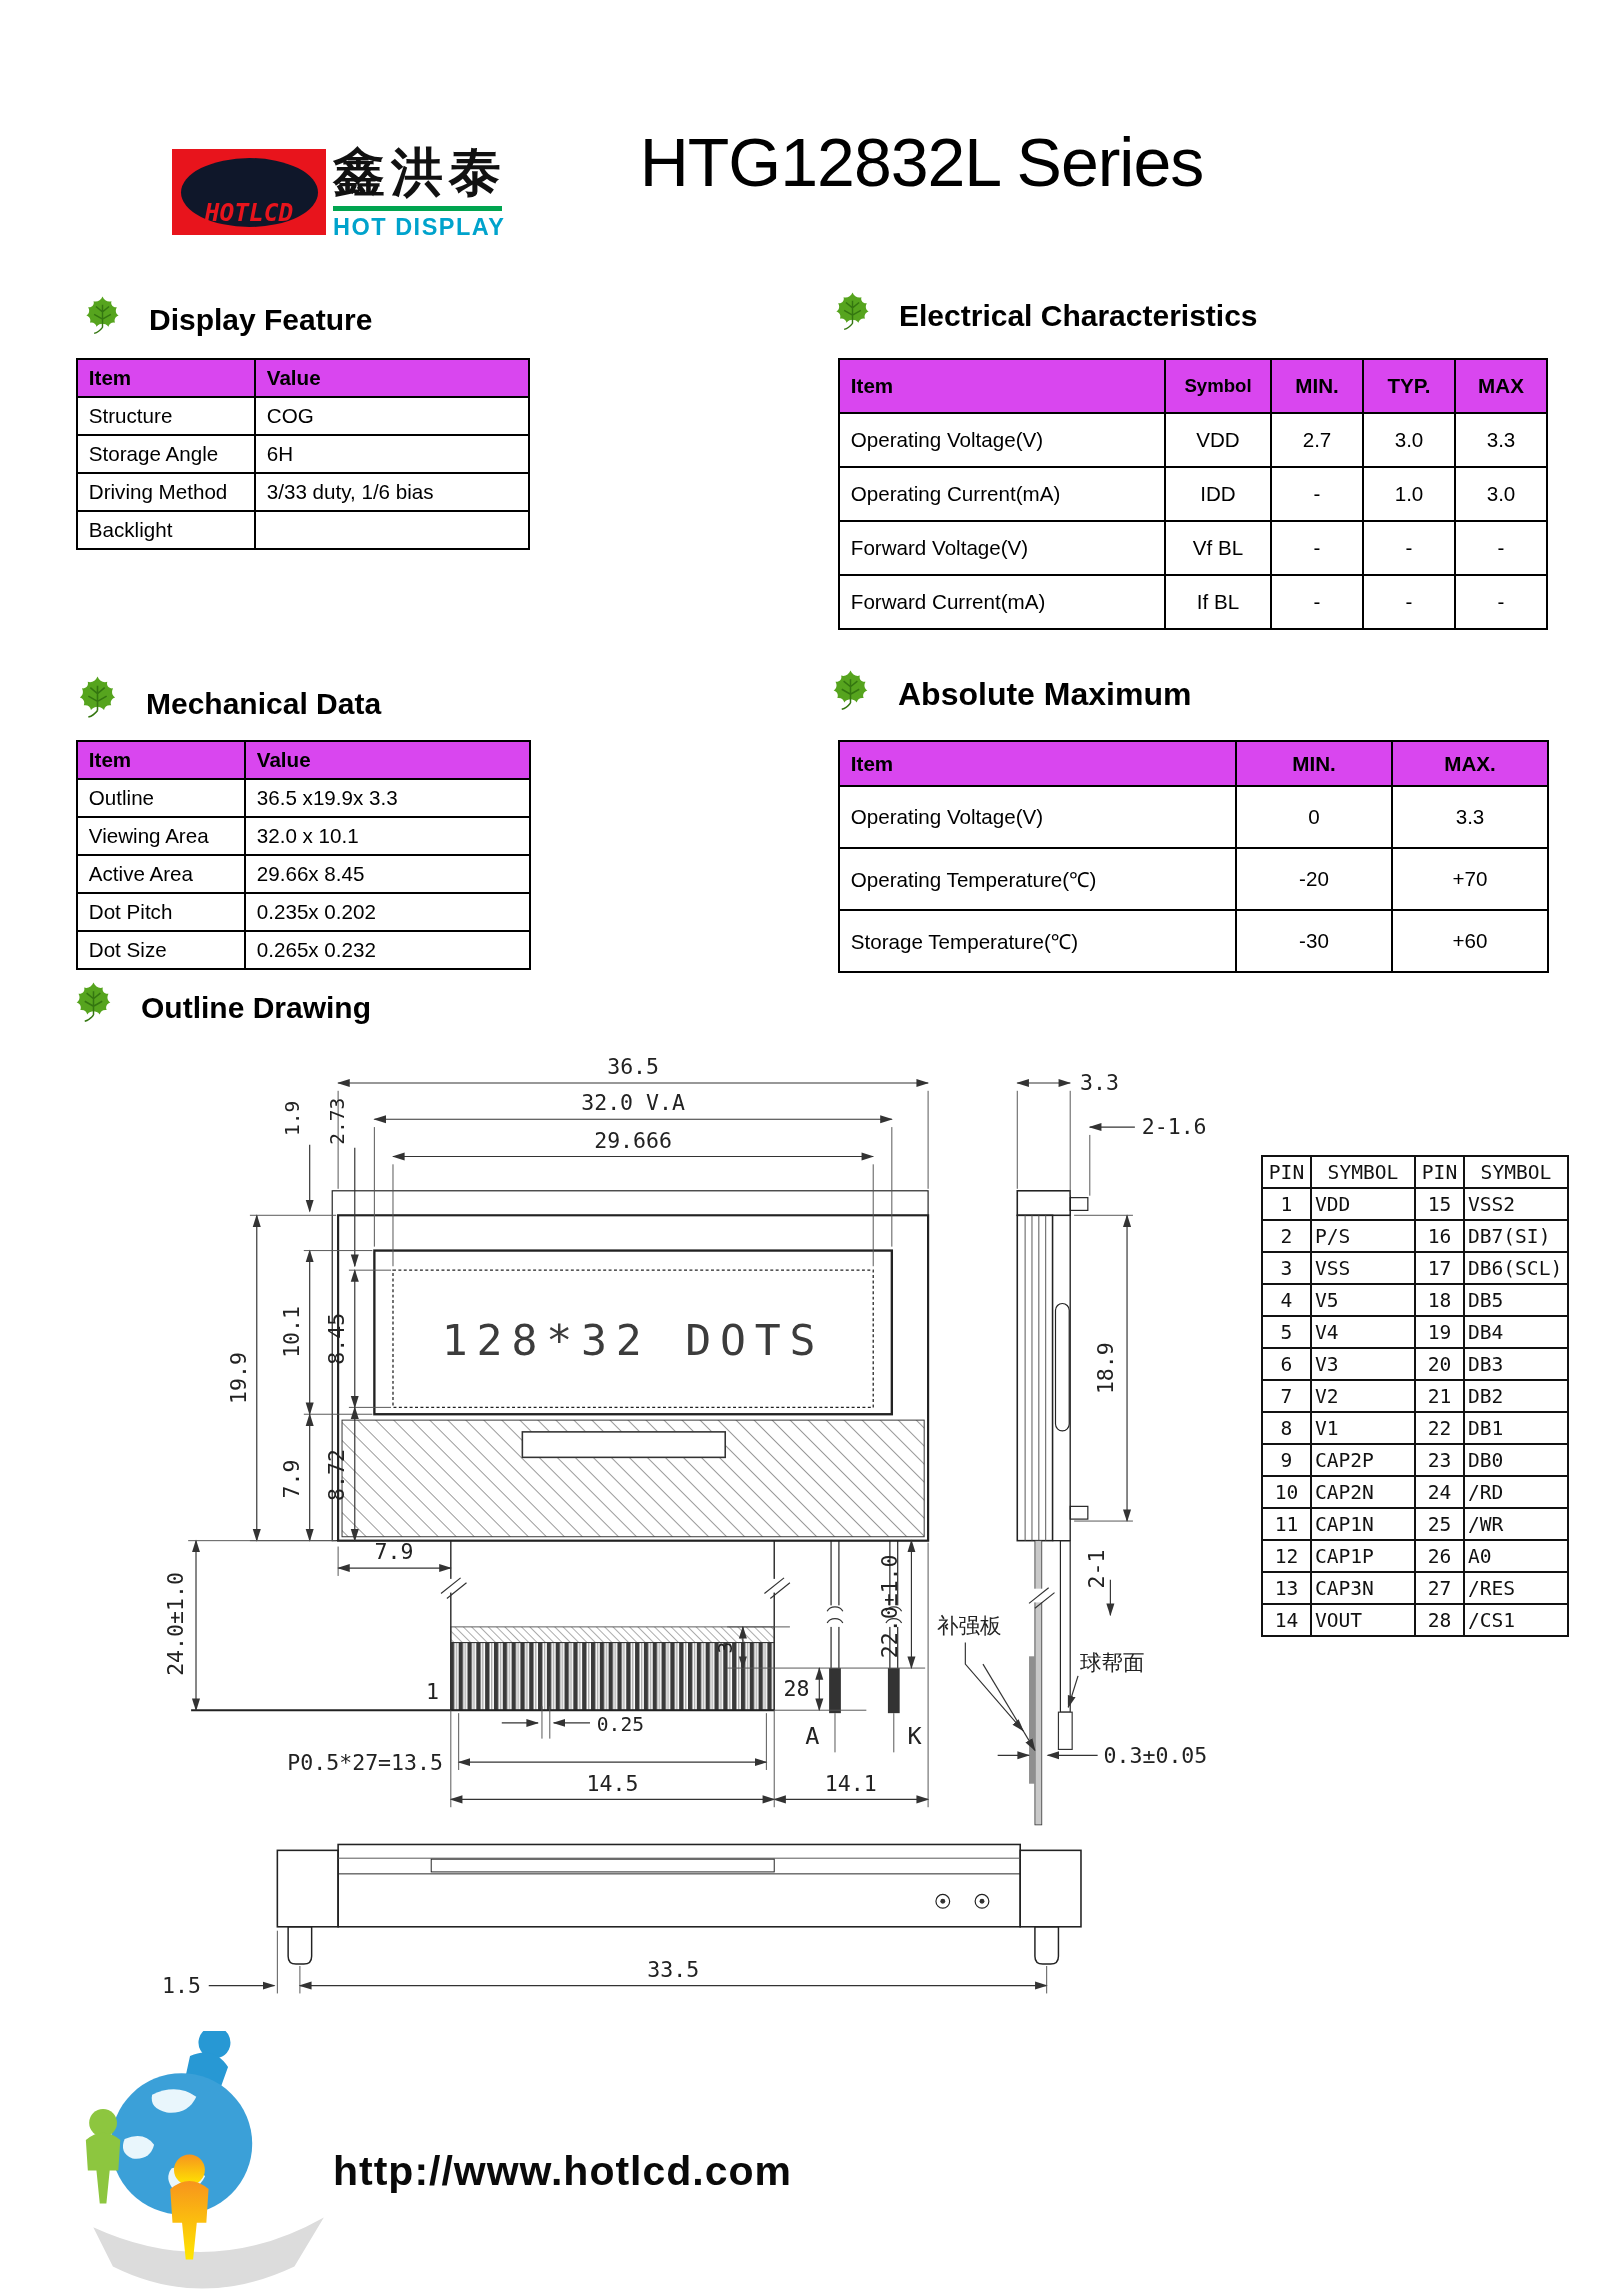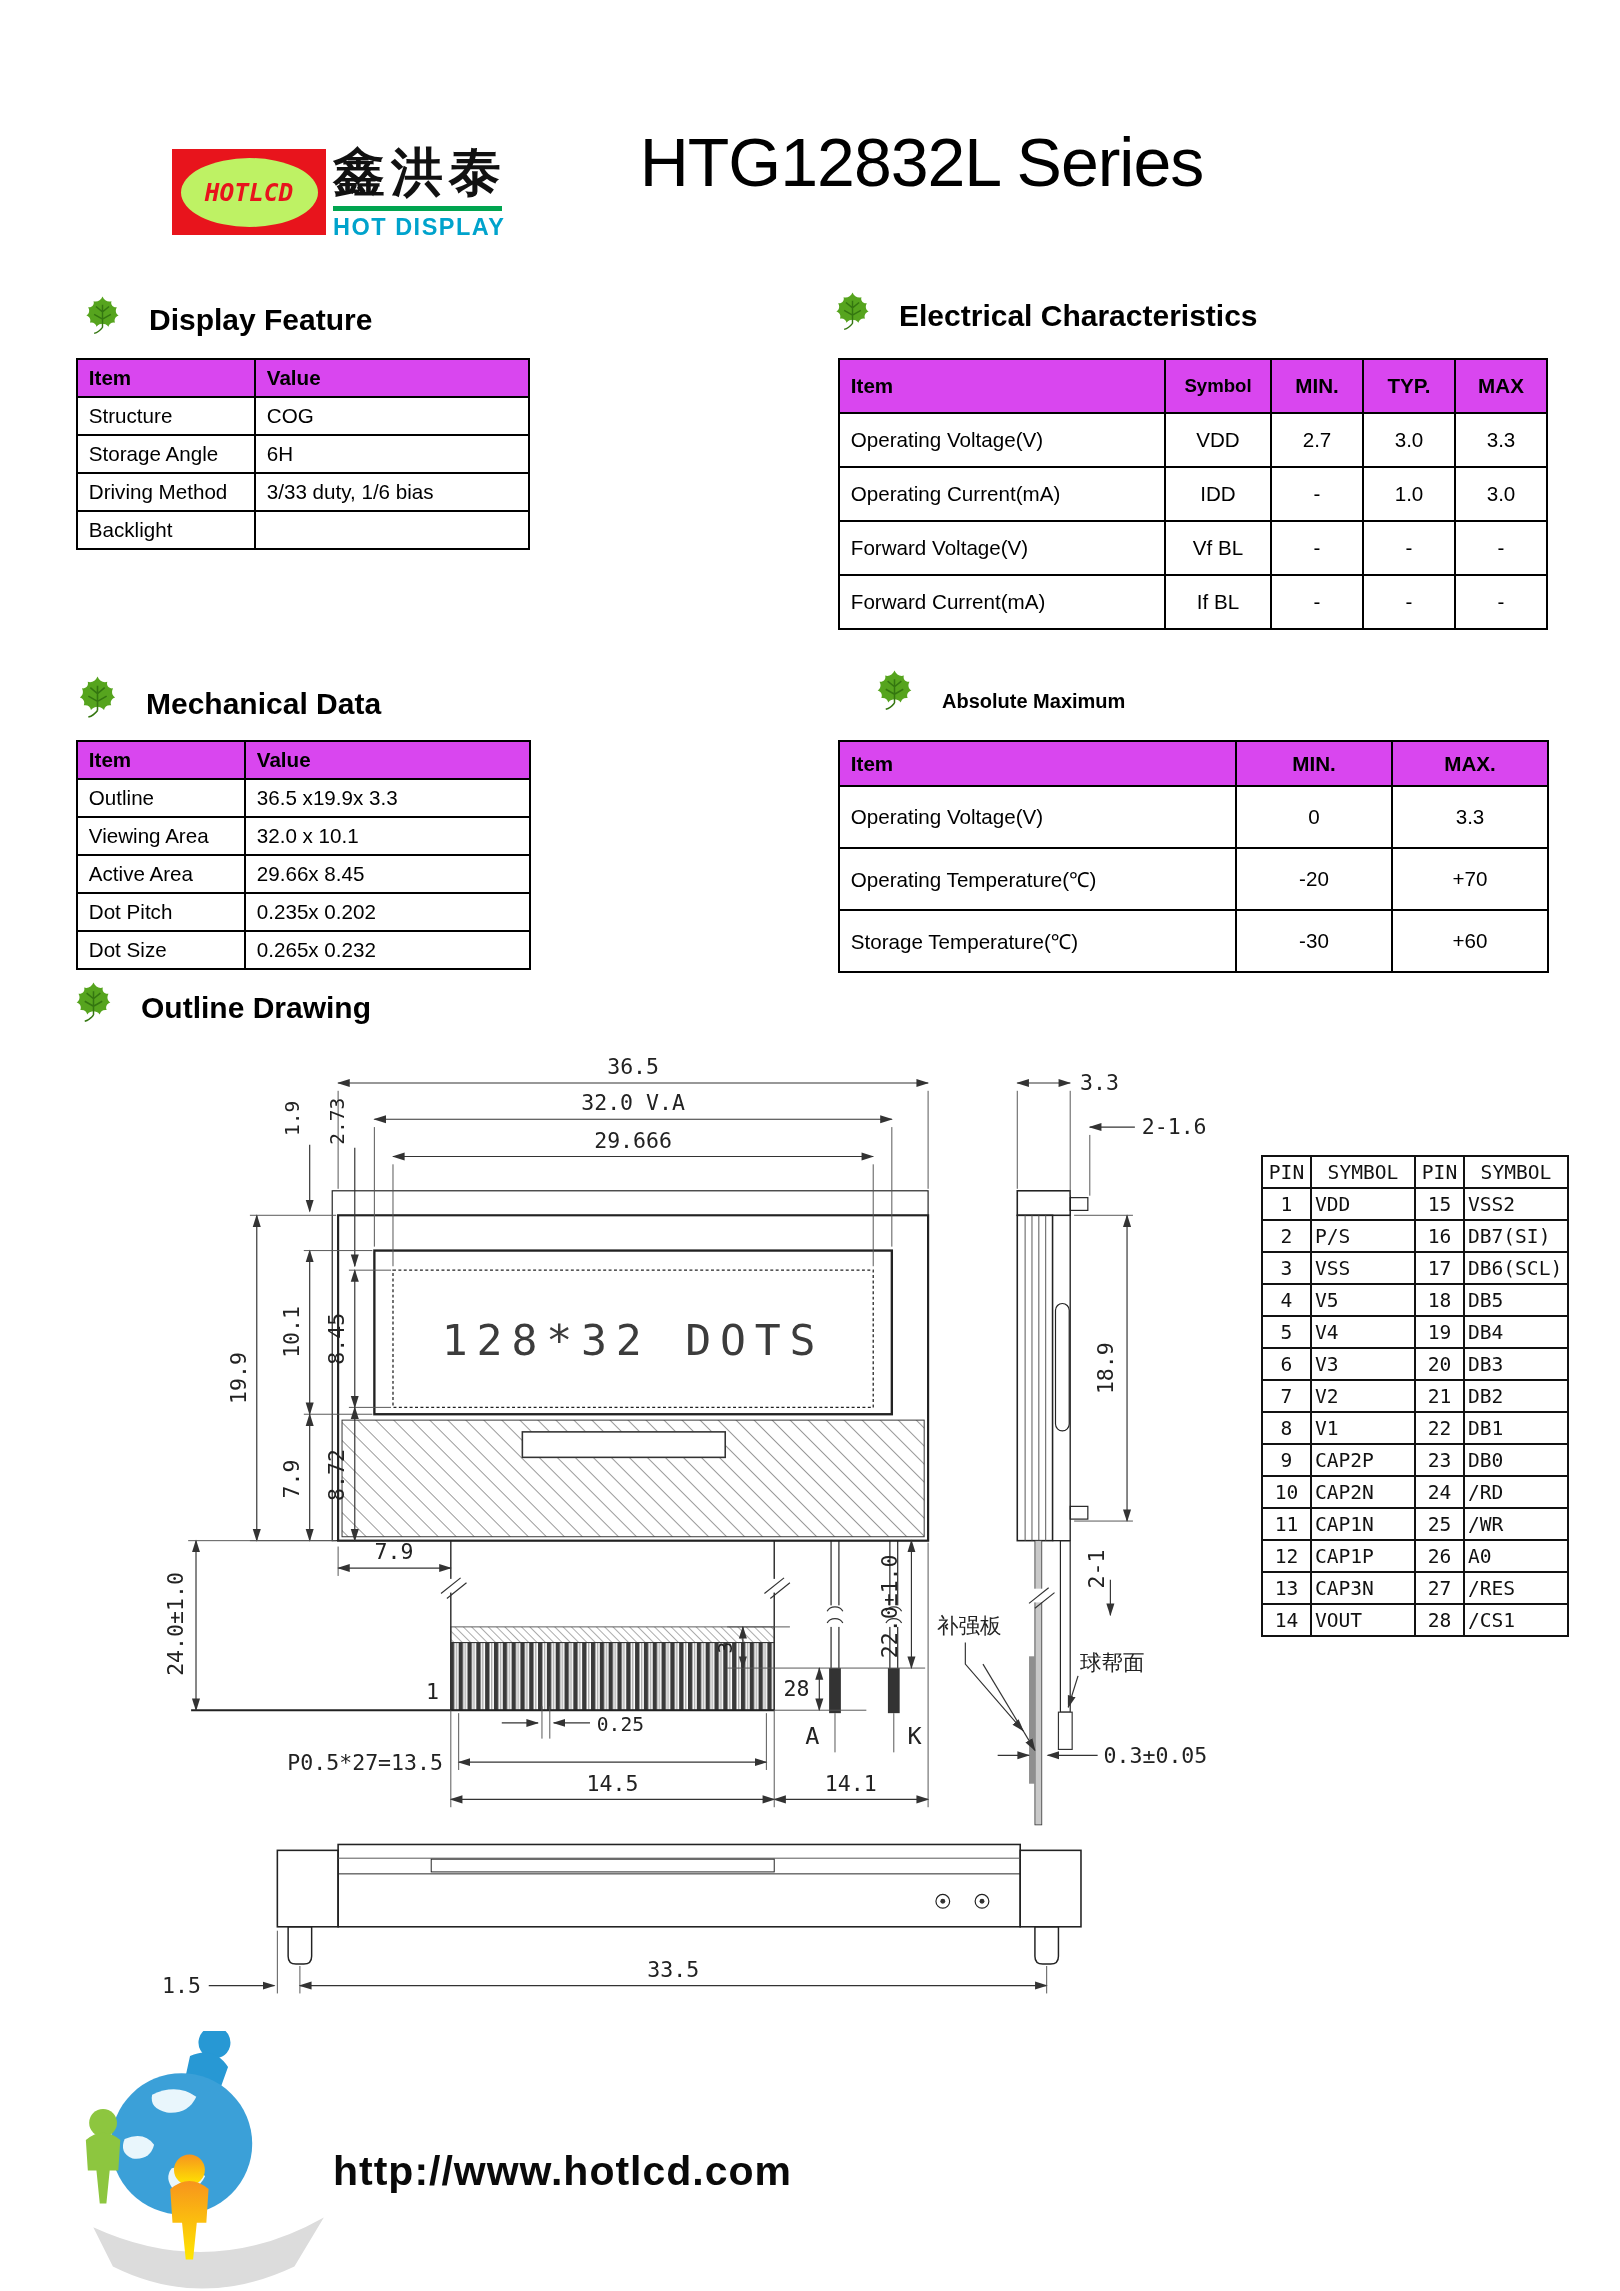--- a/index.html
+++ b/index.html
@@ -1,20 +1,20 @@
 <!DOCTYPE html>
 <html><head>
 <meta charset="utf-8">
 <style>
   html,body{margin:0;padding:0;background:#888}
   .page{position:relative;width:1620px;height:2292px;background:#fff;font-family:"Liberation Sans",sans-serif;overflow:hidden}
   .abs{position:absolute}
   
   .logo-badge{left:172px;top:149px;width:154px;height:86px;background:#e8141c;display:flex;align-items:center;justify-content:center}
-  .logo-ellipse{width:137px;height:69px;background:#bef264;border-radius:50%;display:flex;align-items:center;justify-content:center}
+  .logo-ellipse{width:137px;height:69px;background:#0f172a;border-radius:50%;display:flex;align-items:flex-end;justify-content:center}
   .logo-badge span{font:bold italic 24.5px "DejaVu Sans Mono",monospace;color:#e8141c;letter-spacing:0px}
   .logo-cn{left:333px;top:143px;width:172px;font-weight:900;font-size:52px;line-height:59px;letter-spacing:5.9px;font-family:"DejaVu Sans",sans-serif;color:#111;white-space:nowrap}
   .logo-line{left:333px;top:206px;width:169px;height:4.9px;background:#00a550}
   .logo-sub{left:333px;top:214px;font:bold 23.5px "Liberation Sans",sans-serif;color:#00a3cc;letter-spacing:1.5px;white-space:nowrap}
   .doc-title{left:539px;top:123px;width:765px;text-align:center;font:400 68px "Liberation Sans",sans-serif;color:#000;letter-spacing:-1px;white-space:nowrap}
   
   .shead{display:flex;align-items:flex-end;gap:25px;font:bold 30px "Liberation Sans",sans-serif;color:#000;white-space:nowrap}
   
   .dtab{position:absolute;border-collapse:collapse;table-layout:fixed;font:20.6px "Liberation Sans",sans-serif;color:#000}
   .dtab th,.dtab td{border:2px solid #000;padding:2px 10.8px;text-align:left;overflow:hidden;white-space:nowrap}
@@ -65,21 +65,21 @@
       </svg>
     <span>Electrical Characteristics</span>
   </div>
   <div class="abs shead" style="left:74px;top:674px">
     <svg width="47" height="47" viewBox="0 0 36 36">
         <path d="M18,2 c-1.5,3.5 -4.5,5 -7.5,4 c1,3 -1.5,5.5 -4.5,5 c1.5,2.5 1,5.5 -1.5,7 c3,1 4,3.5 3,6 c3,-0.5 5,1 5.5,3.5 c1.5,-2 3.5,-2.5 5,-2.5 c1.5,0 3.5,0.5 5,2.5 c0.5,-2.5 2.5,-4 5.5,-3.5 c-1,-2.5 0,-5 3,-6 c-2.5,-1.5 -3,-4.5 -1.5,-7 c-3,0.5 -5.5,-2 -4.5,-5 c-3,1 -6,-0.5 -7.5,-4 z" fill="#56a41e"></path>
         <path d="M18,9 v19 M18,15 l-5.5,-4.5 M18,15 l5.5,-4.5 M18,21 l-7,-4 M18,21 l7,-4 M18,28 q-3,4 -7,5" stroke="#347610" stroke-width="1.2" fill="none"></path>
       </svg>
     <span>Mechanical Data</span>
   </div>
-  <div class="abs shead" style="left:872px;top:668px;font-size:20px">
+  <div class="abs shead" style="left:828px;top:668px;font-size:32px">
     <svg width="45" height="45" viewBox="0 0 36 36">
         <path d="M18,2 c-1.5,3.5 -4.5,5 -7.5,4 c1,3 -1.5,5.5 -4.5,5 c1.5,2.5 1,5.5 -1.5,7 c3,1 4,3.5 3,6 c3,-0.5 5,1 5.5,3.5 c1.5,-2 3.5,-2.5 5,-2.5 c1.5,0 3.5,0.5 5,2.5 c0.5,-2.5 2.5,-4 5.5,-3.5 c-1,-2.5 0,-5 3,-6 c-2.5,-1.5 -3,-4.5 -1.5,-7 c-3,0.5 -5.5,-2 -4.5,-5 c-3,1 -6,-0.5 -7.5,-4 z" fill="#56a41e"></path>
         <path d="M18,9 v19 M18,15 l-5.5,-4.5 M18,15 l5.5,-4.5 M18,21 l-7,-4 M18,21 l7,-4 M18,28 q-3,4 -7,5" stroke="#347610" stroke-width="1.2" fill="none"></path>
       </svg>
     <span>Absolute Maximum</span>
   </div>
   <div class="abs shead" style="left:71px;top:980px">
     <svg width="45" height="45" viewBox="0 0 36 36">
         <path d="M18,2 c-1.5,3.5 -4.5,5 -7.5,4 c1,3 -1.5,5.5 -4.5,5 c1.5,2.5 1,5.5 -1.5,7 c3,1 4,3.5 3,6 c3,-0.5 5,1 5.5,3.5 c1.5,-2 3.5,-2.5 5,-2.5 c1.5,0 3.5,0.5 5,2.5 c0.5,-2.5 2.5,-4 5.5,-3.5 c-1,-2.5 0,-5 3,-6 c-2.5,-1.5 -3,-4.5 -1.5,-7 c-3,0.5 -5.5,-2 -4.5,-5 c-3,1 -6,-0.5 -7.5,-4 z" fill="#56a41e"></path>
         <path d="M18,9 v19 M18,15 l-5.5,-4.5 M18,15 l5.5,-4.5 M18,21 l-7,-4 M18,21 l7,-4 M18,28 q-3,4 -7,5" stroke="#347610" stroke-width="1.2" fill="none"></path>

